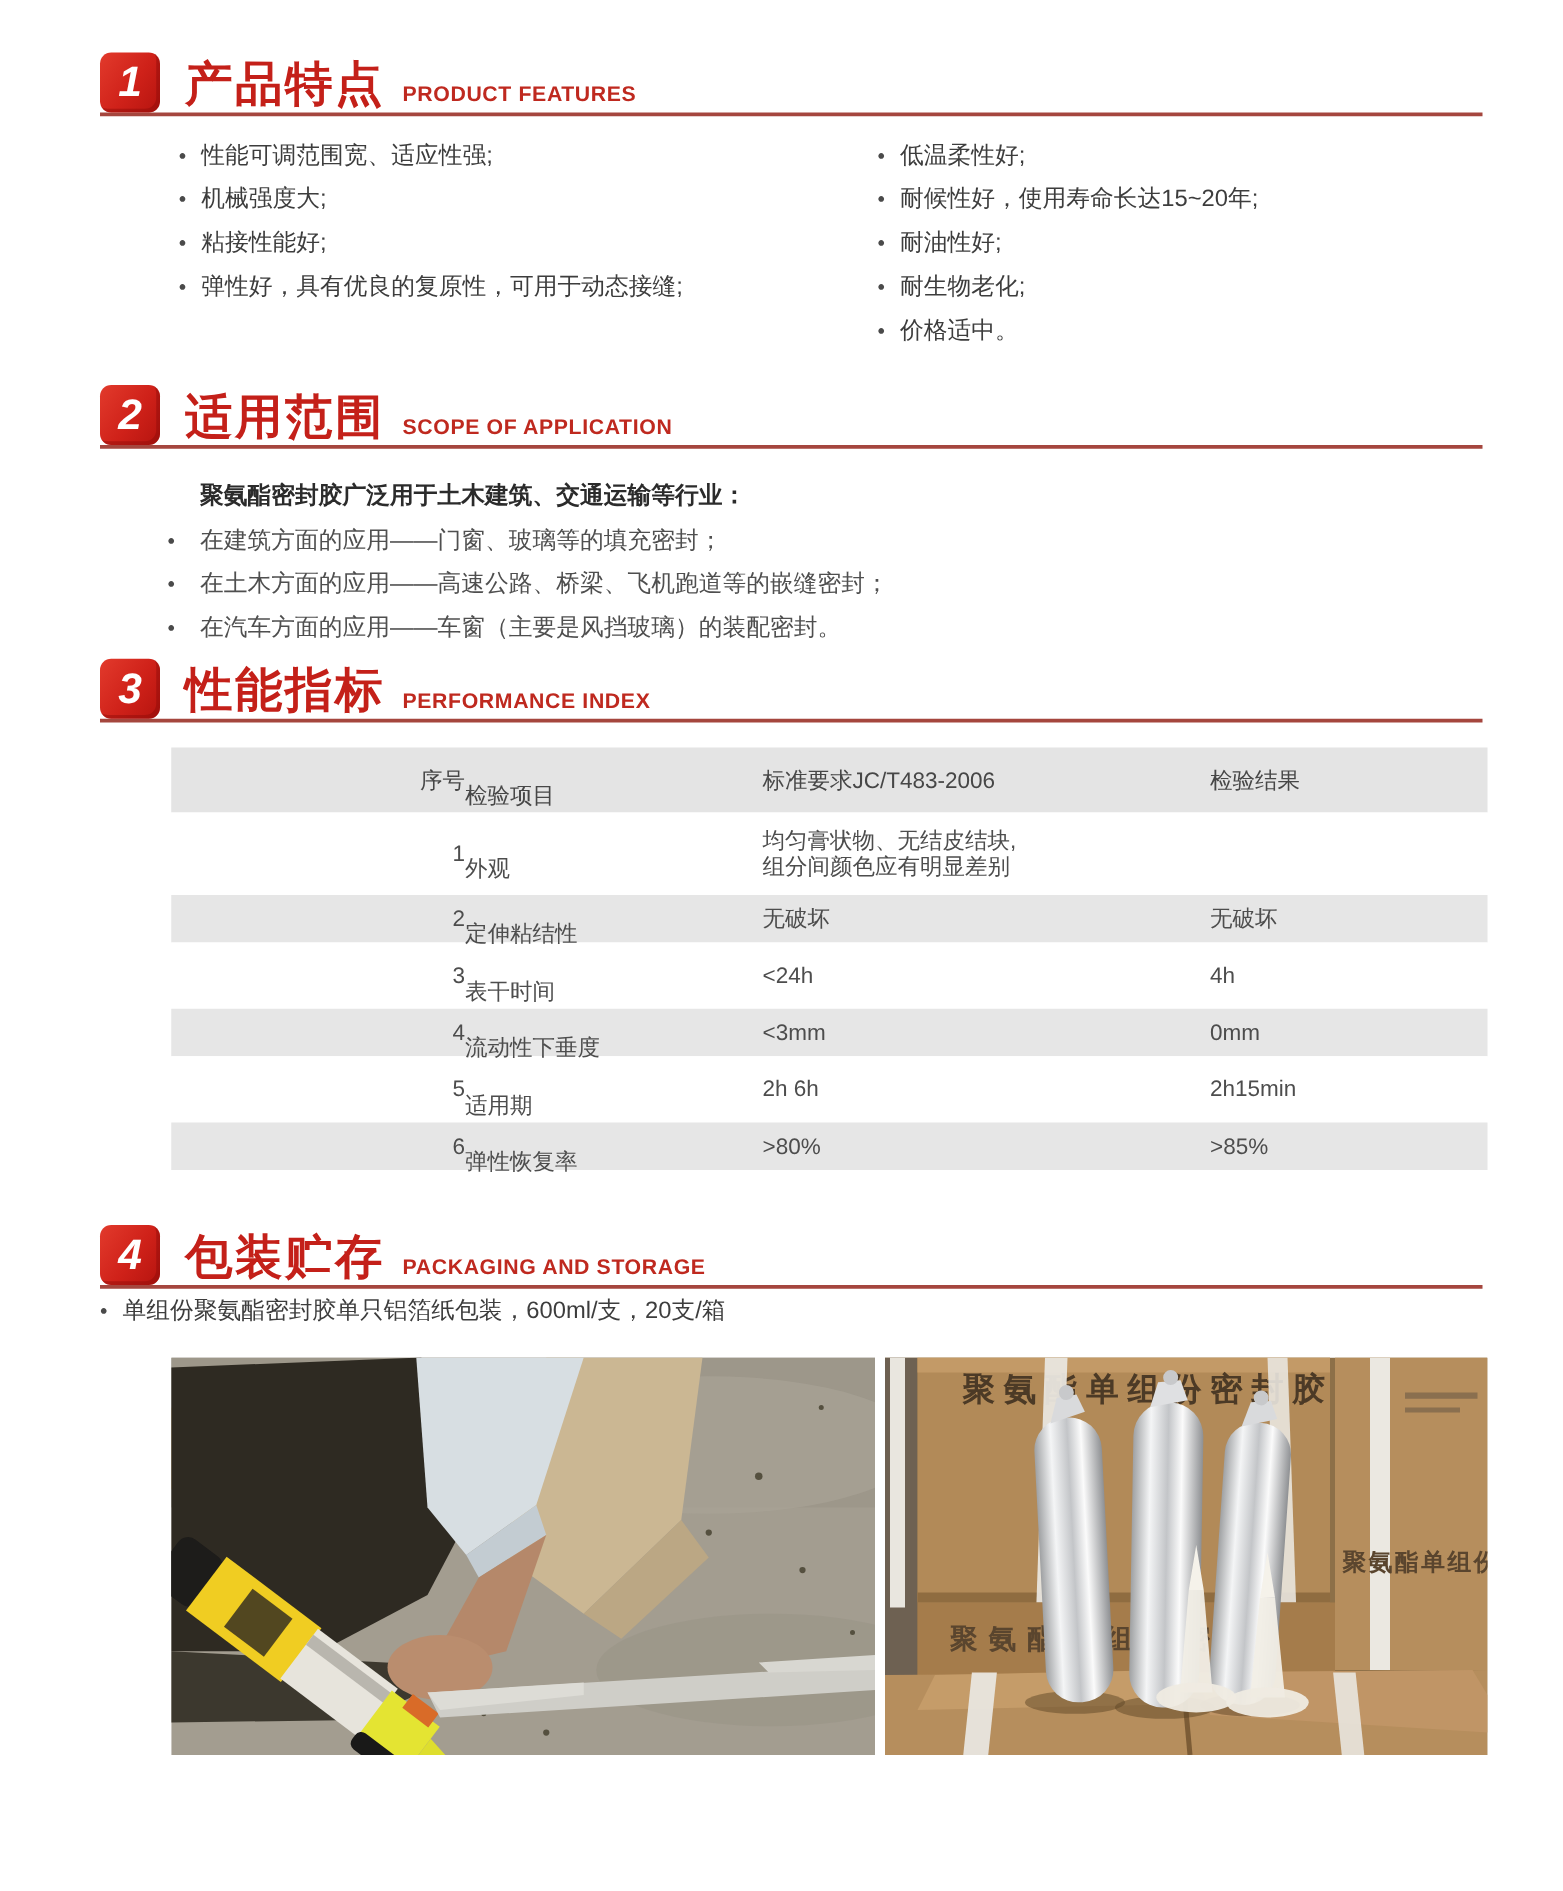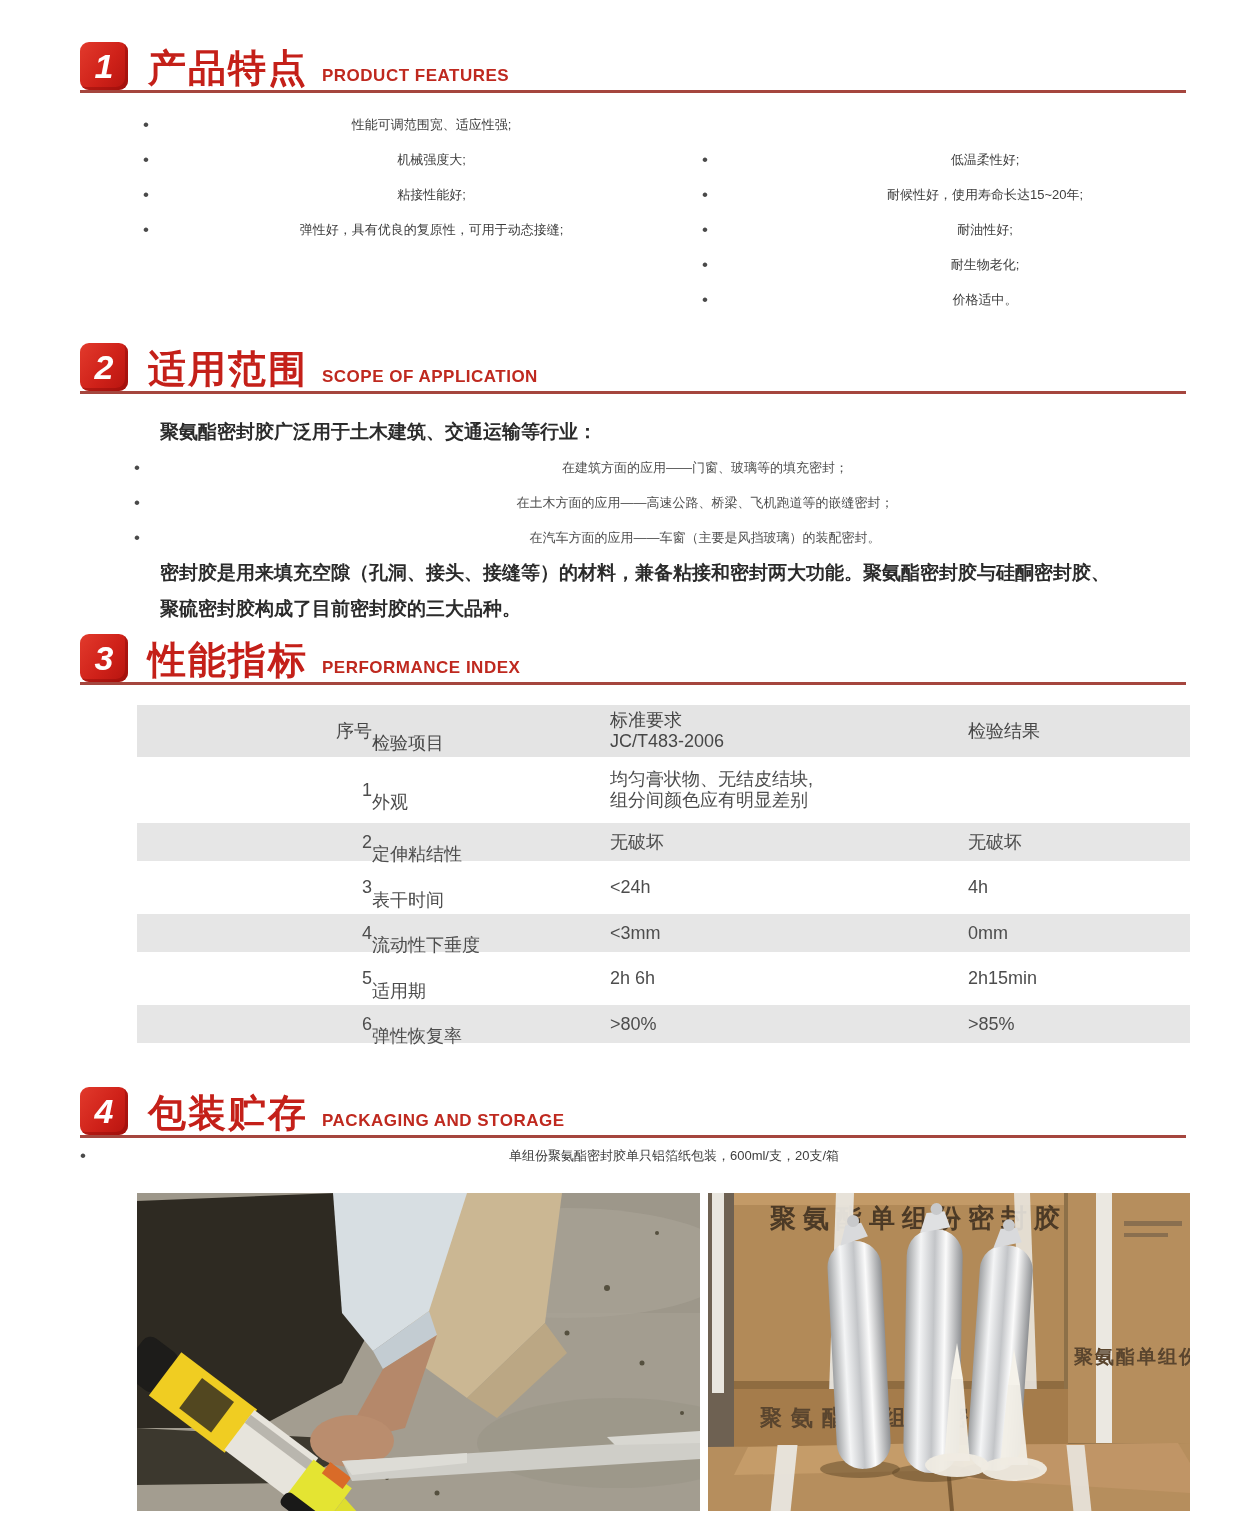--- a/index.html
+++ b/index.html
@@ -26,46 +26,46 @@
     margin:0 14px 1px 20px;line-height:42px;white-space:nowrap;
   }
   .en-title{
     font-size:17px;font-weight:bold;color:#bf291f;letter-spacing:.5px;
     padding-bottom:4px;white-space:nowrap;
   }
 
   
   ul.blist{list-style:none;margin:0;padding:0;}
   ul.blist li{
-    position:relative;padding-left:18px;line-height:35px;font-size:13px;color:#3d3d3d;text-align:center;
+    position:relative;padding-left:18px;line-height:35px;font-size:19px;color:#3d3d3d;
   }
   ul.blist li::before{
     content:"•";position:absolute;left:0;top:0;color:#4a4a4a;font-size:17px;
   }
   .features{display:flex;margin-top:14px;padding-left:63px;}
   .features ul:first-child{width:559px;flex:0 0 559px;}
-  .features ul:last-child{flex:1;margin-top:35px;}
+  .features ul:last-child{flex:1;}
 
   
   .scope{margin-top:20px;font-size:19px;line-height:36px;}
   .scope .intro{padding-left:80px;font-weight:bold;color:#2b2b2b;}
   .scope ul.blist{margin-left:54px;}
   .scope ul.blist li{padding-left:26px;color:#4f4f4f;}
   .scope .summary{padding-left:80px;font-weight:bold;color:#2b2b2b;white-space:pre-line;width:1040px;}
 
   
   .ptable{margin:20px 0 0 57px;width:1053px;font-size:18px;color:#4d4d4d;}
   .trow{display:flex;align-items:center;}
   .trow .c{box-sizing:border-box;}
   .c1{flex:0 0 235px;padding-left:58px;text-align:right;}
   .c2{flex:0 0 238px;margin-top:24px;}
   .c3{flex:0 0 358px;}
   .c4{flex:1;}
   .thead{background:#e4e4e4;height:52px;color:#474747;}
-  .thead .c3{display:flex;flex-direction:column;line-height:21px;}
+  .thead .c3{display:flex;flex-direction:row;line-height:21px;text-align:right;}
   .r-gray{background:#e6e6e6;height:38px;}
   .r-white{background:#ffffff;height:53px;}
   .r-tall{background:#ffffff;height:66px;}
   .pre{white-space:pre-line;line-height:21px;}
 
   
   .pack-bullet{margin-top:12px;padding-left:63px;}
   .pack-bullet li{color:#424242;}
   .photos{display:flex;gap:8px;margin:20px 0 0 57px;}
   .photos svg{display:block;}
@@ -111,22 +111,20 @@
         <div class="zh-title">适用范围</div>
         <div class="en-title">SCOPE OF APPLICATION</div>
       </div>
       <div class="scope">
         <div class="intro">聚氨酯密封胶广泛用于土木建筑、交通运输等行业：</div>
         <ul class="blist">
           <li>在建筑方面的应用——门窗、玻璃等的填充密封；</li>
           <li>在土木方面的应用——高速公路、桥梁、飞机跑道等的嵌缝密封；</li>
           <li>在汽车方面的应用——车窗（主要是风挡玻璃）的装配密封。</li>
         </ul>
-        <div class="summary">密封胶是用来填充空隙（孔洞、接头、接缝等）的材料，兼备粘接和密封两大功能。聚氨酯密封胶与硅酮密封胶、
-聚硫密封胶构成了目前密封胶的三大品种。</div>
       </div>
     </section>
 
     <section id="sec3">
       <div class="sec-head">
         <div class="badge">3</div>
         <div class="zh-title">性能指标</div>
         <div class="en-title">PERFORMANCE INDEX</div>
       </div>
 

